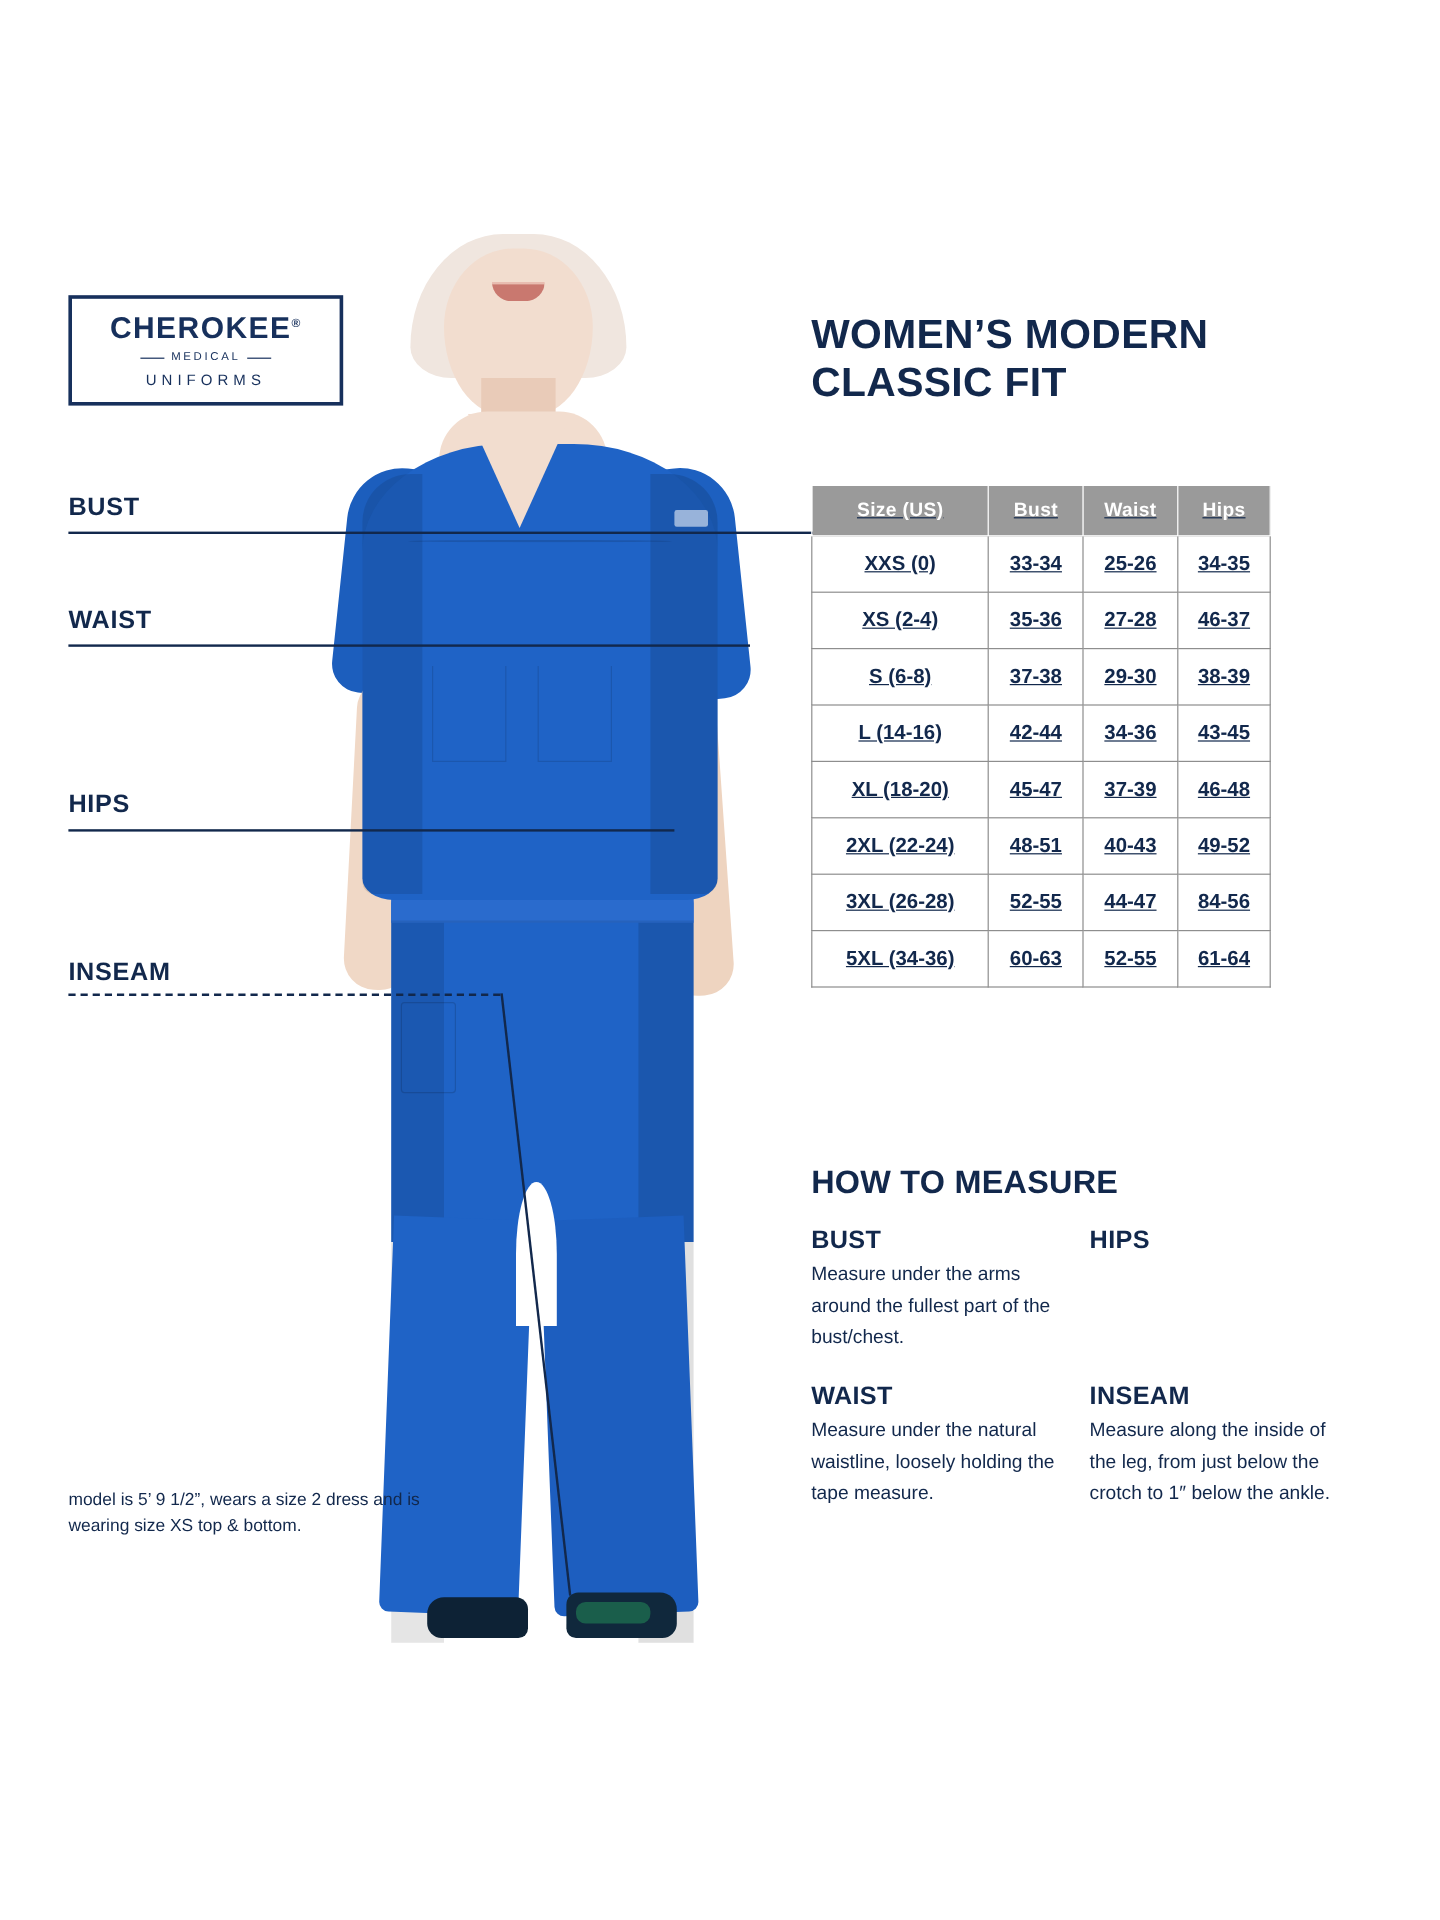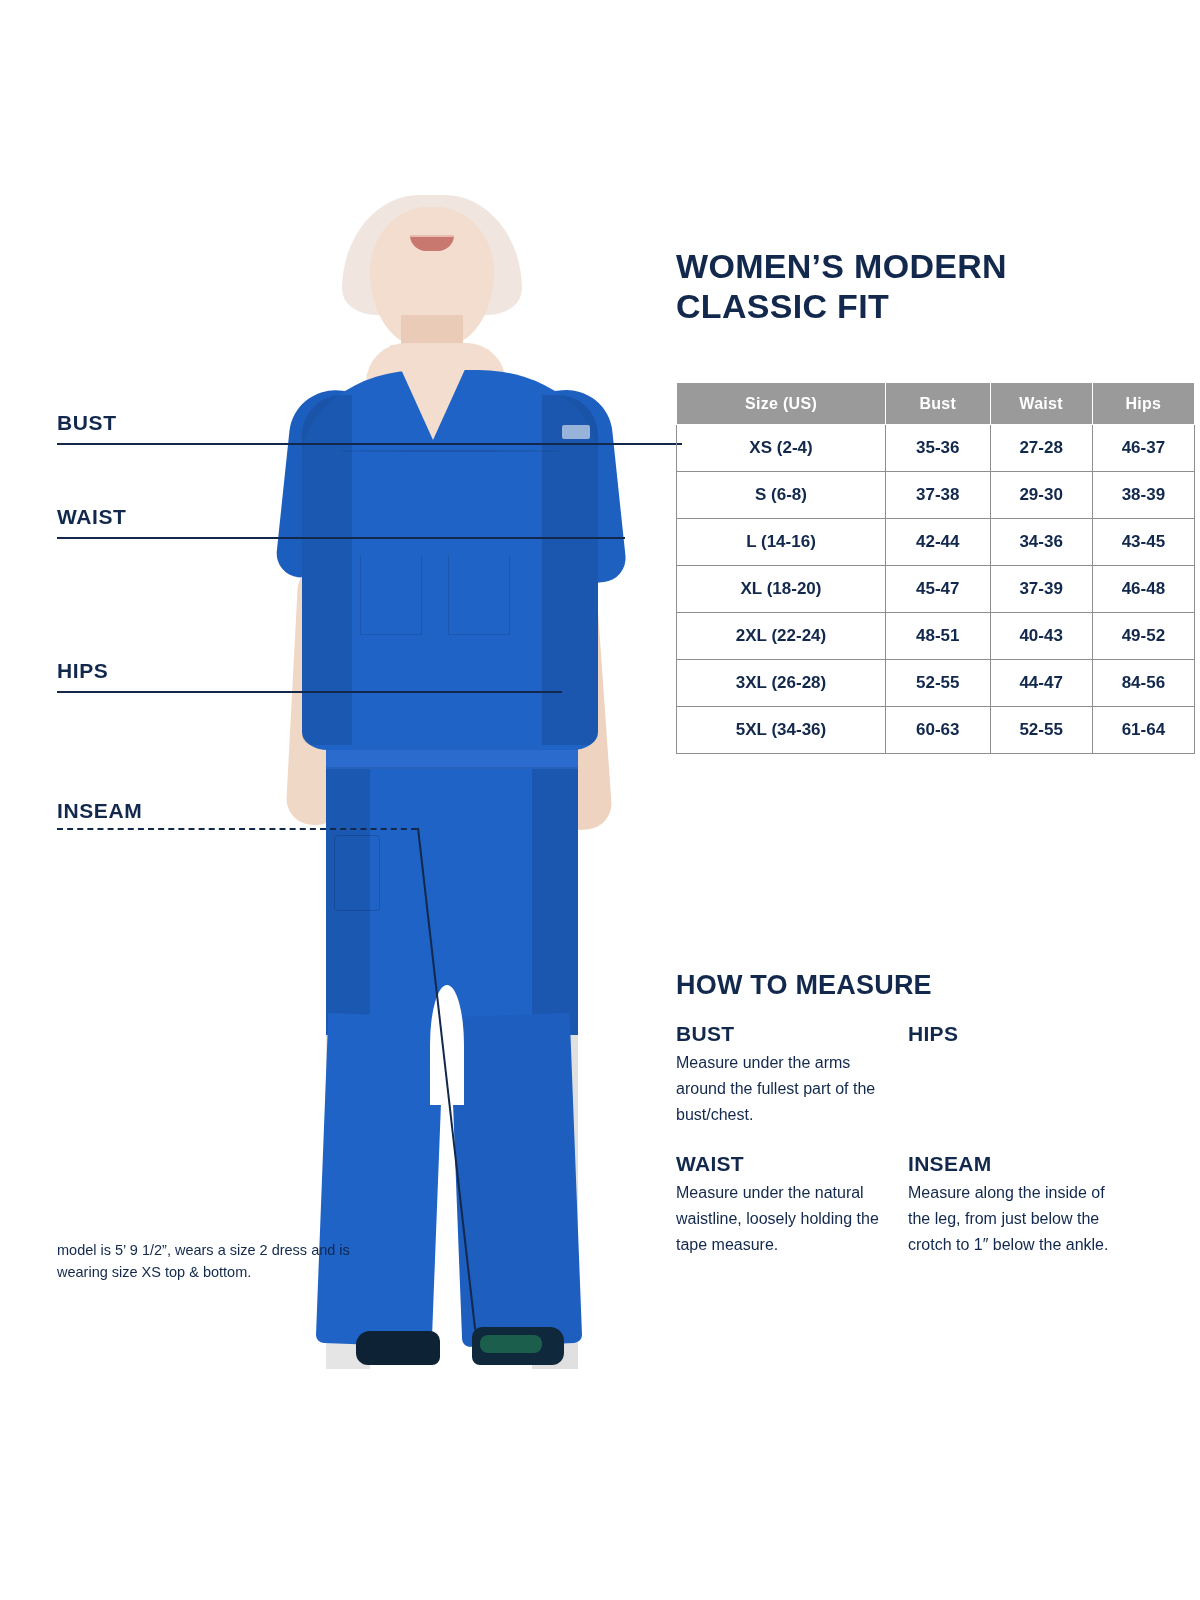--- a/index.html
+++ b/index.html
@@ -283,36 +283,37 @@
   }
 
   
   #right-panel {
     position: absolute;
     left: 676px; top: 0;
     width: 466px; height: 1600px;
   }
   #title {
     position: absolute;
-    left: 0; top: 246px;
+    left: 0; top: 259px;
     width: 430px;
     font-size: 34px;
     line-height: 1.18;
     font-weight: bold;
     letter-spacing: 0.3px;
     color: #12284c;
   }
 
   
   #size-table {
     position: absolute;
-    left: 0; top: 382px;
-    width: 519px;
+    left: 0; top: 404px;
+    width: 383px;
     border-collapse: collapse;
     font-size: 16.5px;
+    text-decoration: underline;
   }
   #size-table th {
     background: #9a9a9a;
     color: #ffffff;
     font-weight: bold;
     font-size: 16px;
     height: 42px;
     border: 1px solid #ffffff;
     letter-spacing: 0.3px;
   }
@@ -360,20 +361,25 @@
     line-height: 1.62;
     color: #12284c;
     max-width: 205px;
   }
 </style>
 </head>
 <body>
 
 <div id="left-panel">
 
+  <div id="logo-box">
+    <div class="logo-main"><span>CHEROKEE</span><sup>®</sup></div>
+    <div class="logo-sub">MEDICAL</div>
+    <div class="logo-sub2">UNIFORMS</div>
+  </div>
 
   <div id="model">
     <div class="m-part" id="m-hair-dark"></div>
     <div class="m-part" id="m-hair"></div>
     <div class="m-part" id="m-face"></div>
     <div class="m-part" id="m-smile"></div>
     <div class="m-part" id="m-neck"></div>
     <div class="m-part" id="m-chest-skin"></div>
 
     <div class="m-part" id="m-sleeveL"></div>
@@ -426,20 +432,26 @@
   <table id="size-table">
     <thead>
       <tr>
         <th>Size (US)</th>
         <th>Bust</th>
         <th>Waist</th>
         <th>Hips</th>
       </tr>
     </thead>
     <tbody id="size-table-body">
+        <tr>
+          <td>XXS (0)</td>
+          <td>33-34</td>
+          <td>25-26</td>
+          <td>34-35</td>
+        </tr>
         <tr>
           <td>XS (2-4)</td>
           <td>35-36</td>
           <td>27-28</td>
           <td>46-37</td>
         </tr>
         <tr>
           <td>S (6-8)</td>
           <td>37-38</td>
           <td>29-30</td>

